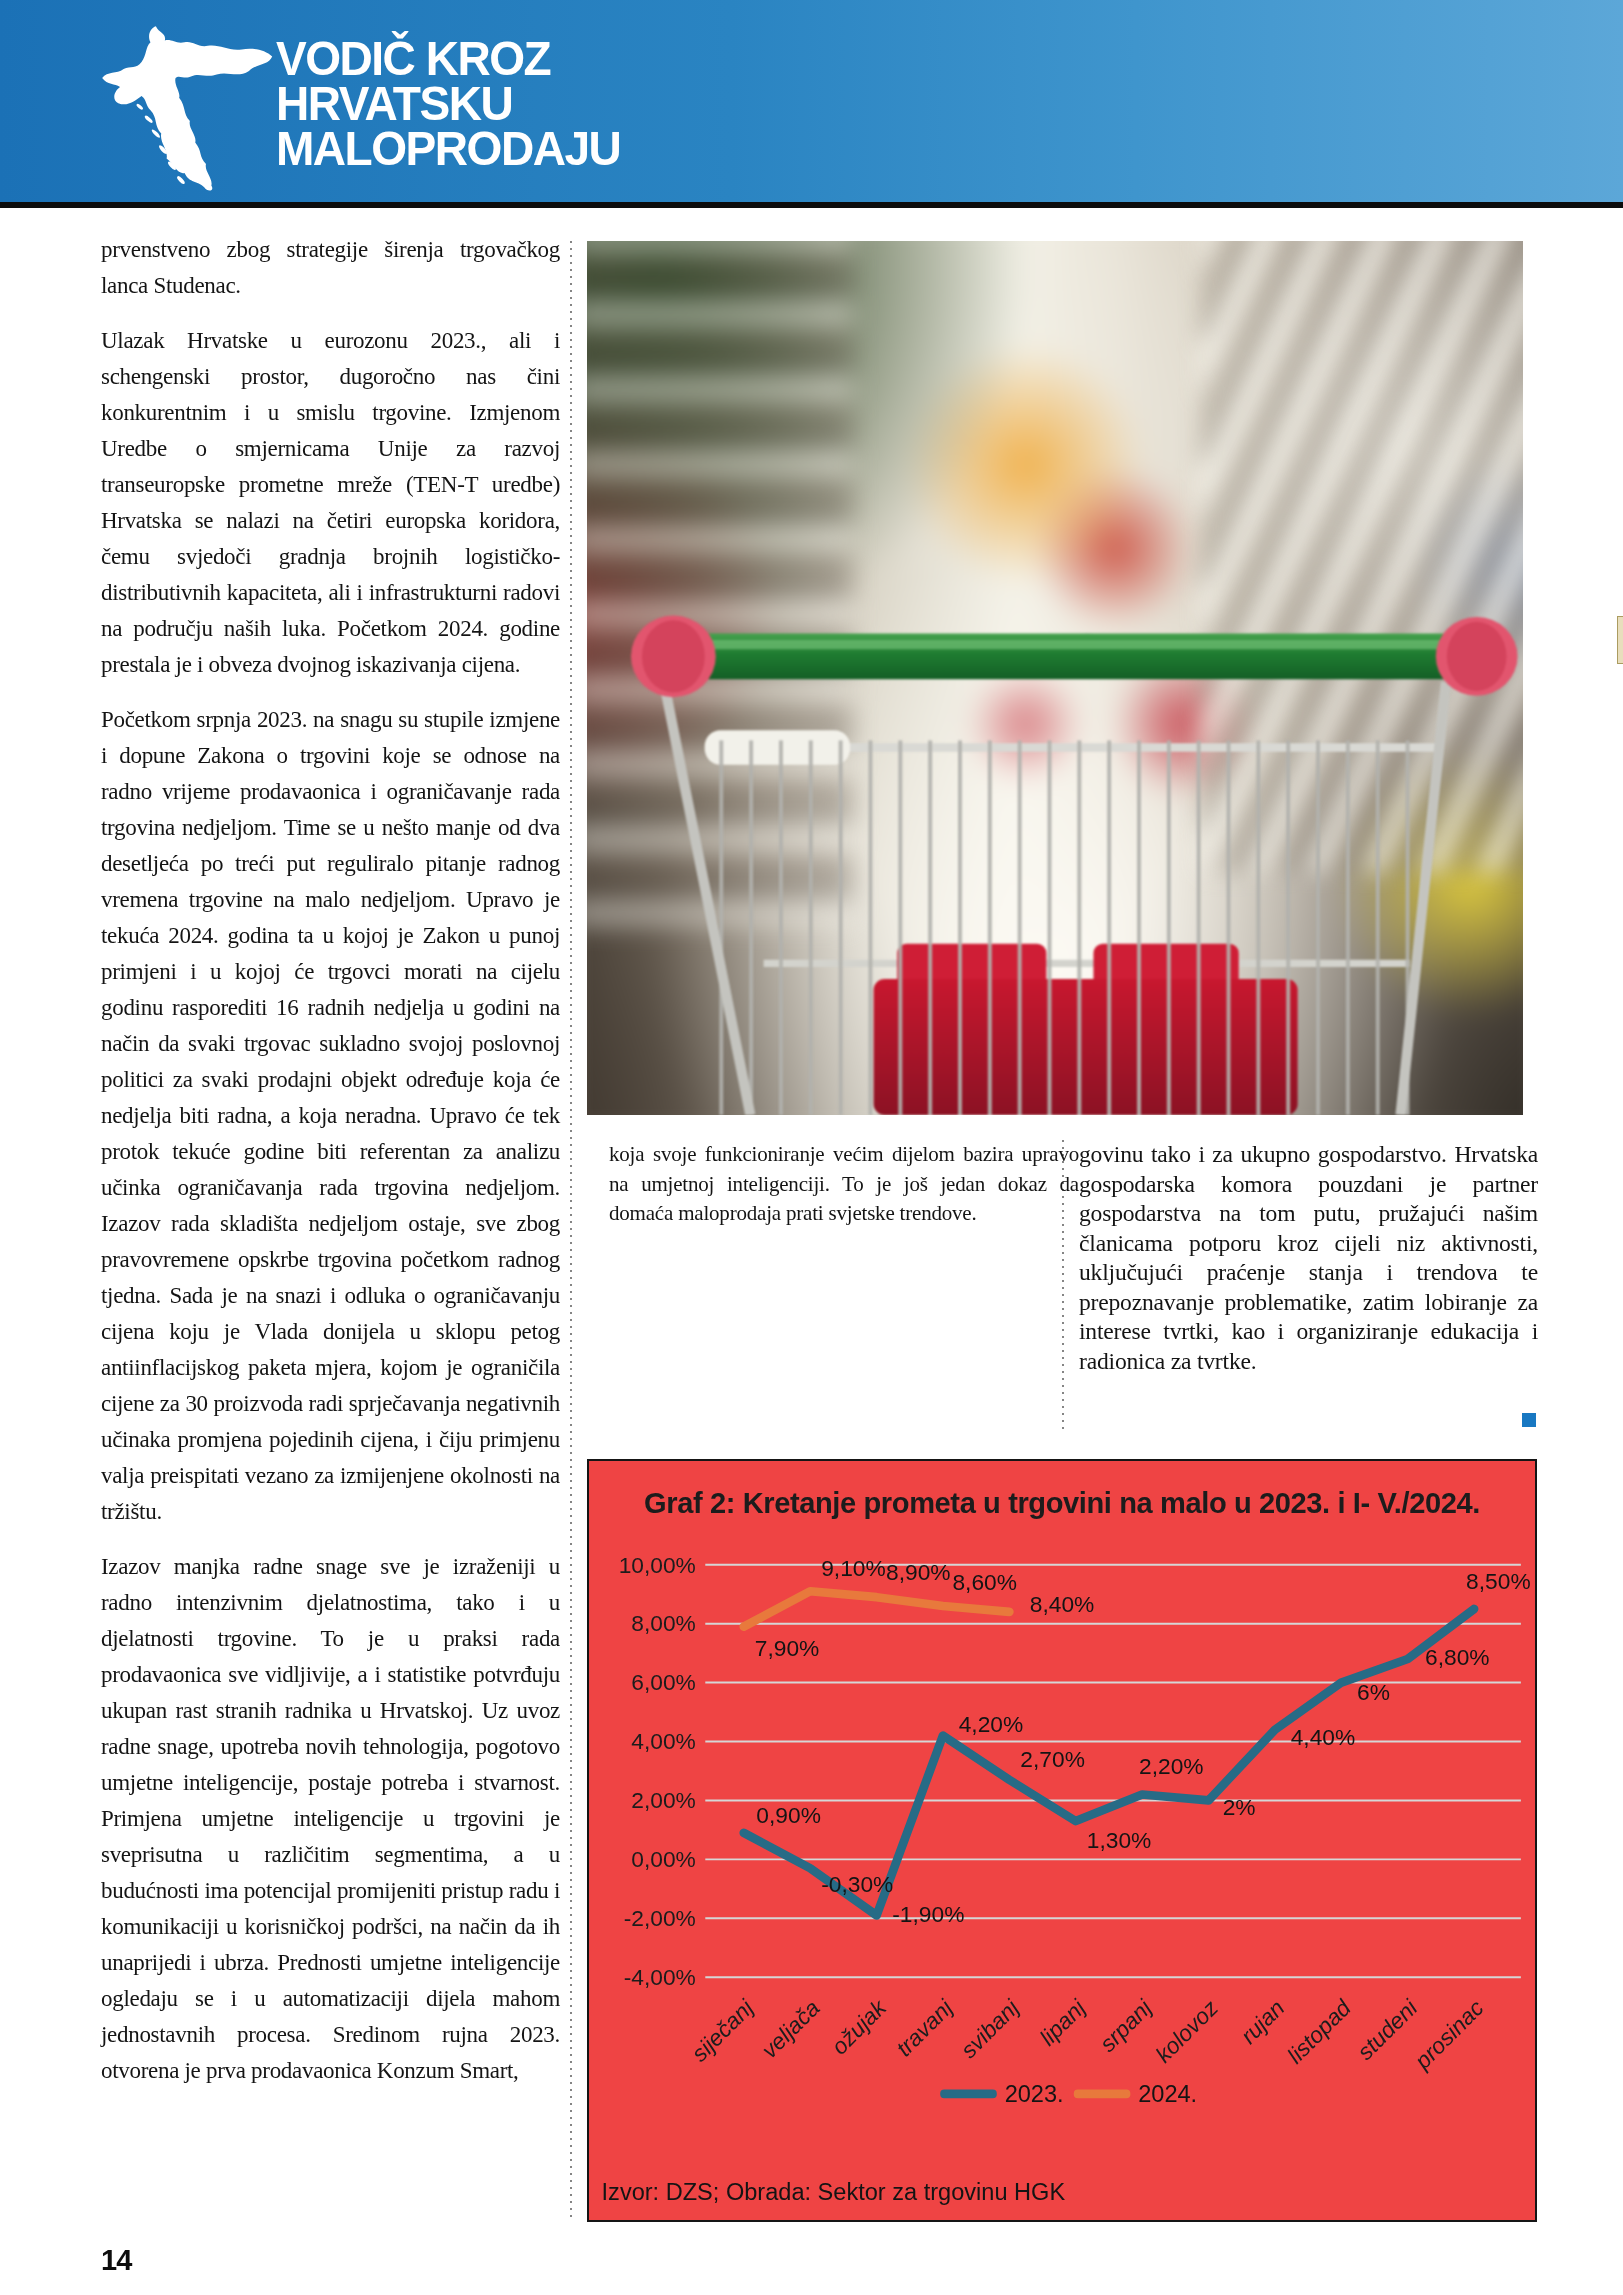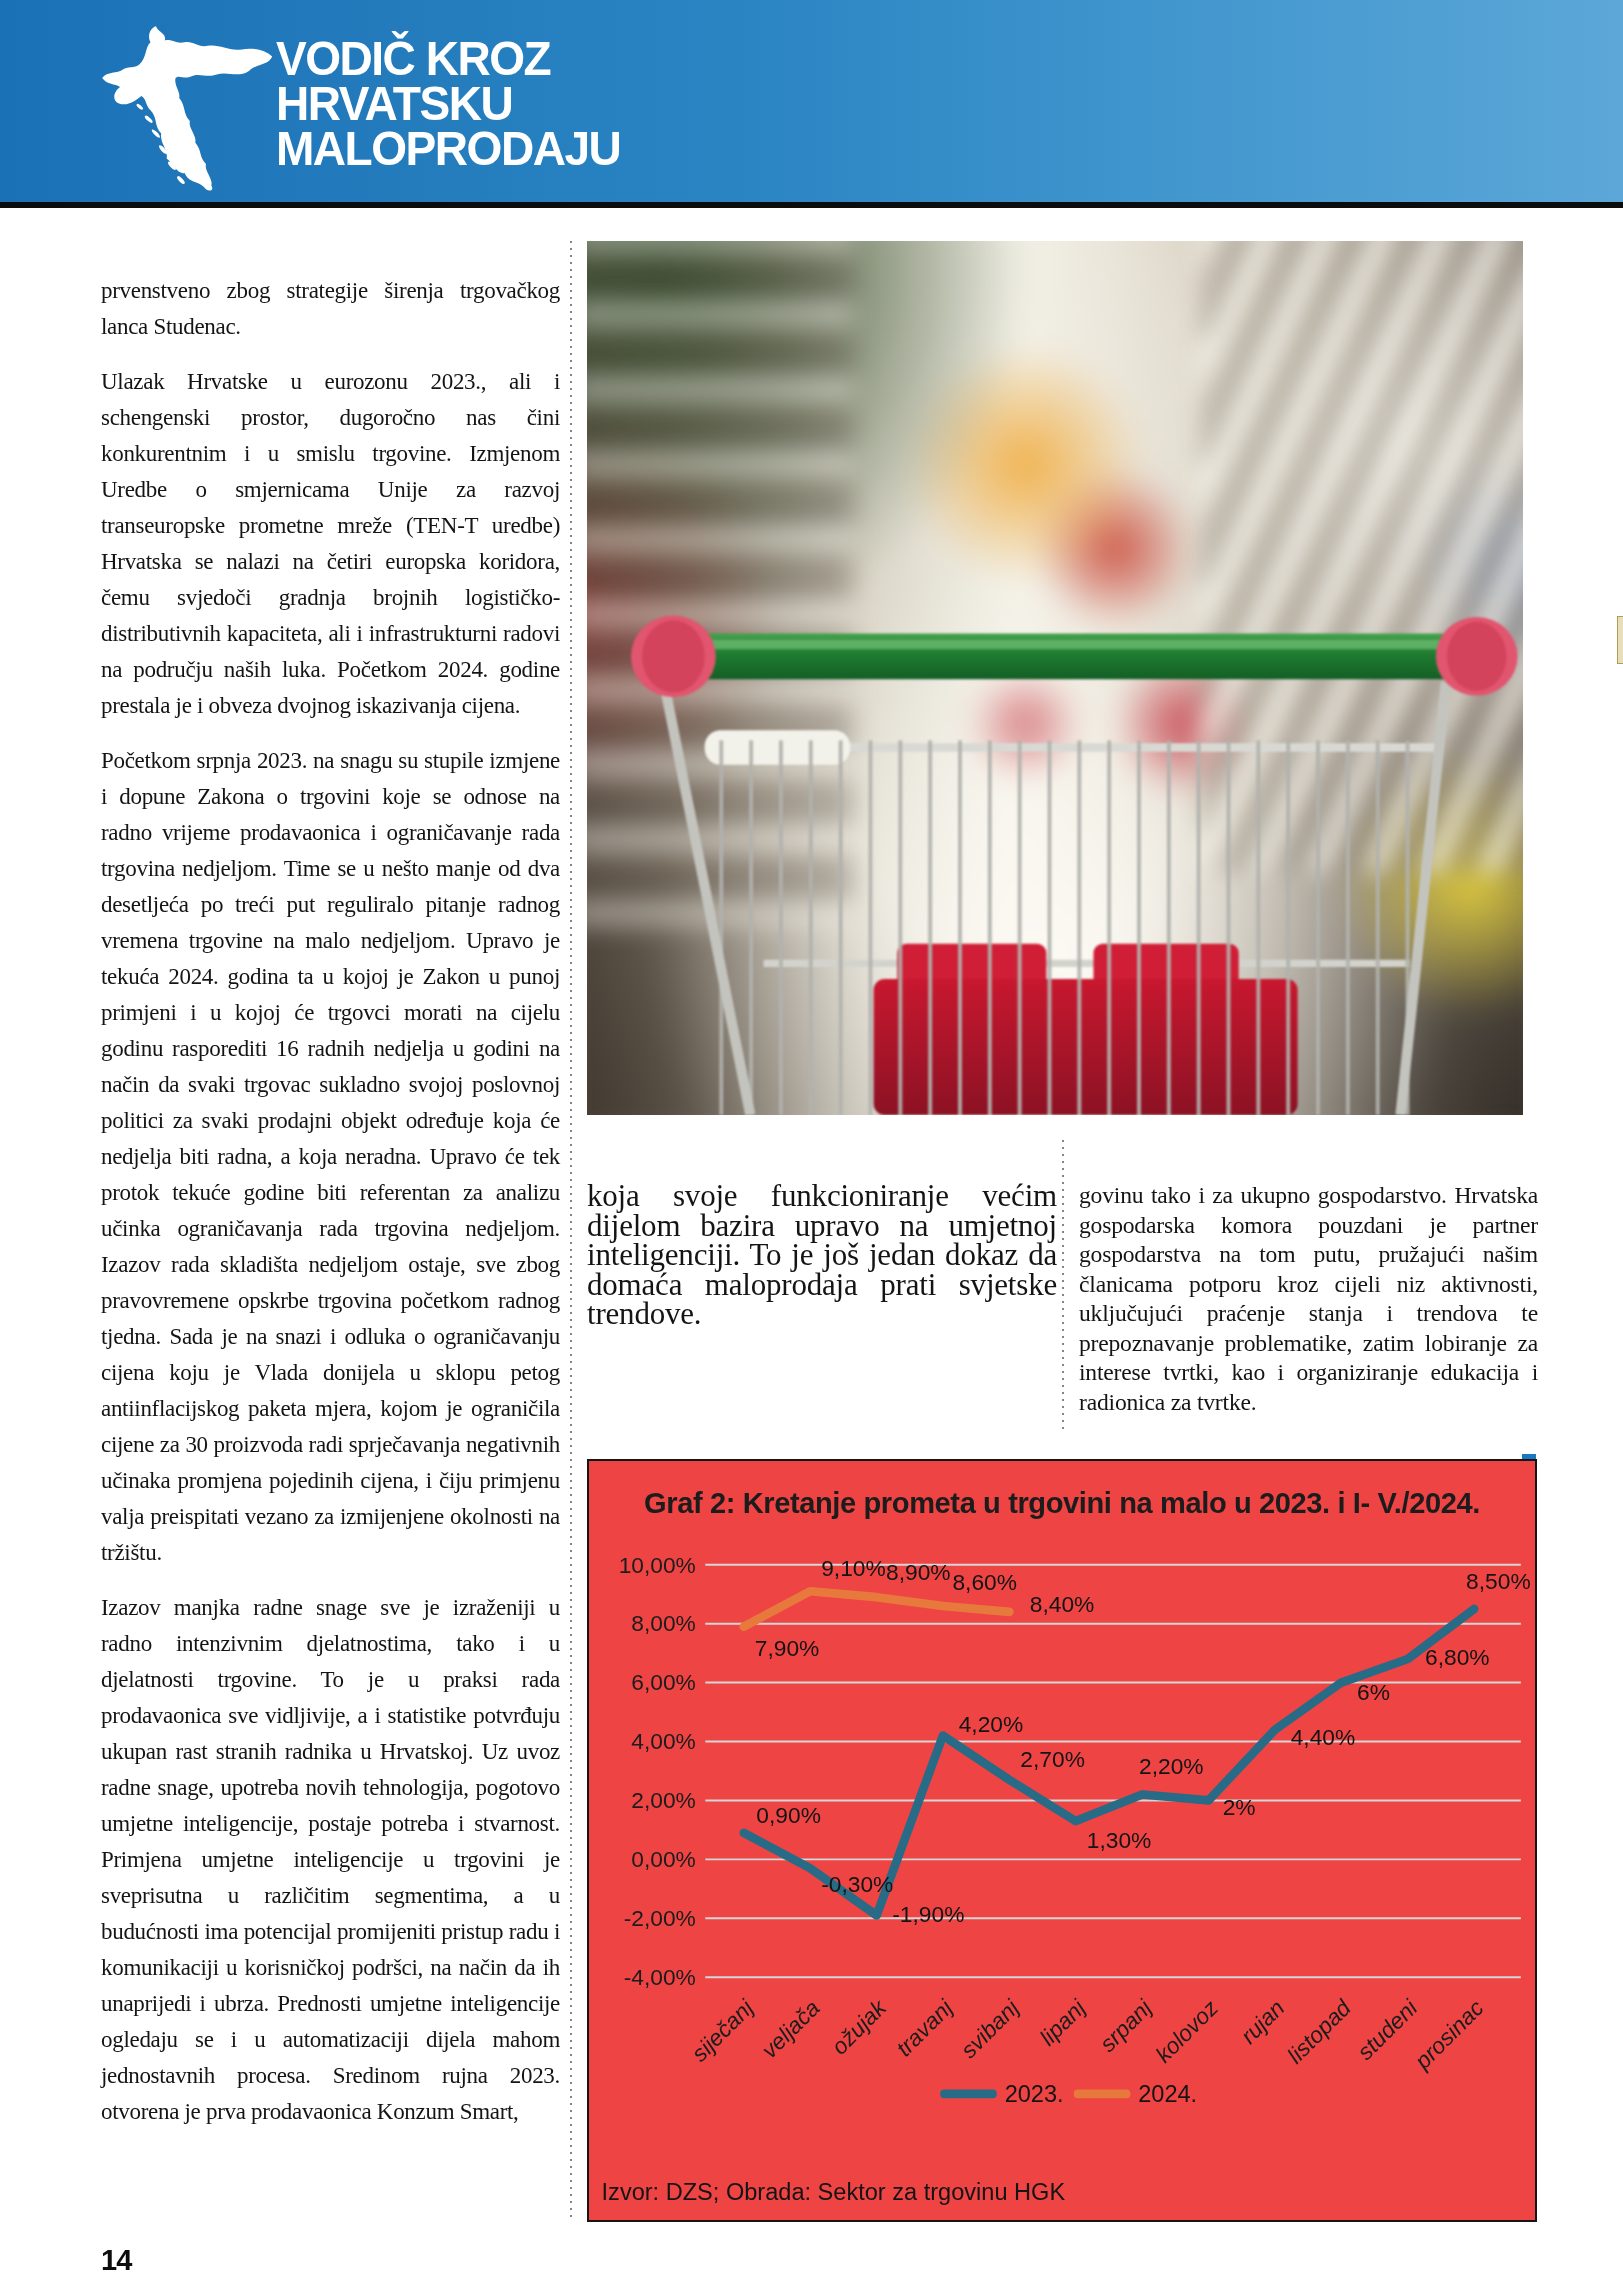--- a/index.html
+++ b/index.html
@@ -9,24 +9,24 @@
   
   .masthead{position:absolute;left:0;top:0;width:100%;height:202px;
     background:linear-gradient(90deg,#1b71b6 0%,#2a84c2 45%,#3f95cd 70%,#5ca7d8 100%);}
   .rule{position:absolute;left:0;top:202px;width:100%;height:5.5px;background:#0c0c0c;}
   .logo-map{position:absolute;left:94px;top:19px;width:181px;height:179px;}
   .mast-title{position:absolute;left:276px;top:36px;color:#ffffff;
     font-family:"Liberation Sans",sans-serif;font-weight:bold;font-size:49px;line-height:45px;
     letter-spacing:-1.6px;transform:scaleX(.94);transform-origin:left top;white-space:nowrap;}
 
   
-  .col{position:absolute;text-align:justify;margin-top:41px;}
+  .col{position:absolute;text-align:justify;}
   .col p{margin:0 0 19px 0;}
   .col1{left:101px;top:232px;width:459px;font-size:23px;line-height:36px;letter-spacing:-0.3px;}
-  .col2{left:587px;top:1140px;width:470px;font-size:31px;line-height:29.5px;letter-spacing:-0.2px;}
+  .col2{left:609px;top:1140px;width:470px;font-size:21px;line-height:29.5px;letter-spacing:-0.2px;}
   .col3{left:1079px;top:1140px;width:459px;height:295px;font-size:23.6px;line-height:29.5px;letter-spacing:-0.2px;}
   .endsq{position:absolute;right:1.6px;bottom:7.9px;width:14px;height:14px;background:#1878c2;}
 
   .vdot{position:absolute;width:2.4px;
     background-image:repeating-linear-gradient(to bottom,#858585 0 2.4px,transparent 2.4px 7px);}
   .vd1{left:570px;top:241px;height:1981px;}
   .vd2{left:1062px;top:1140px;height:294px;}
 
   
   .photo{position:absolute;left:587px;top:241px;width:936px;height:874px;overflow:hidden;background:#d8d3c6;}

